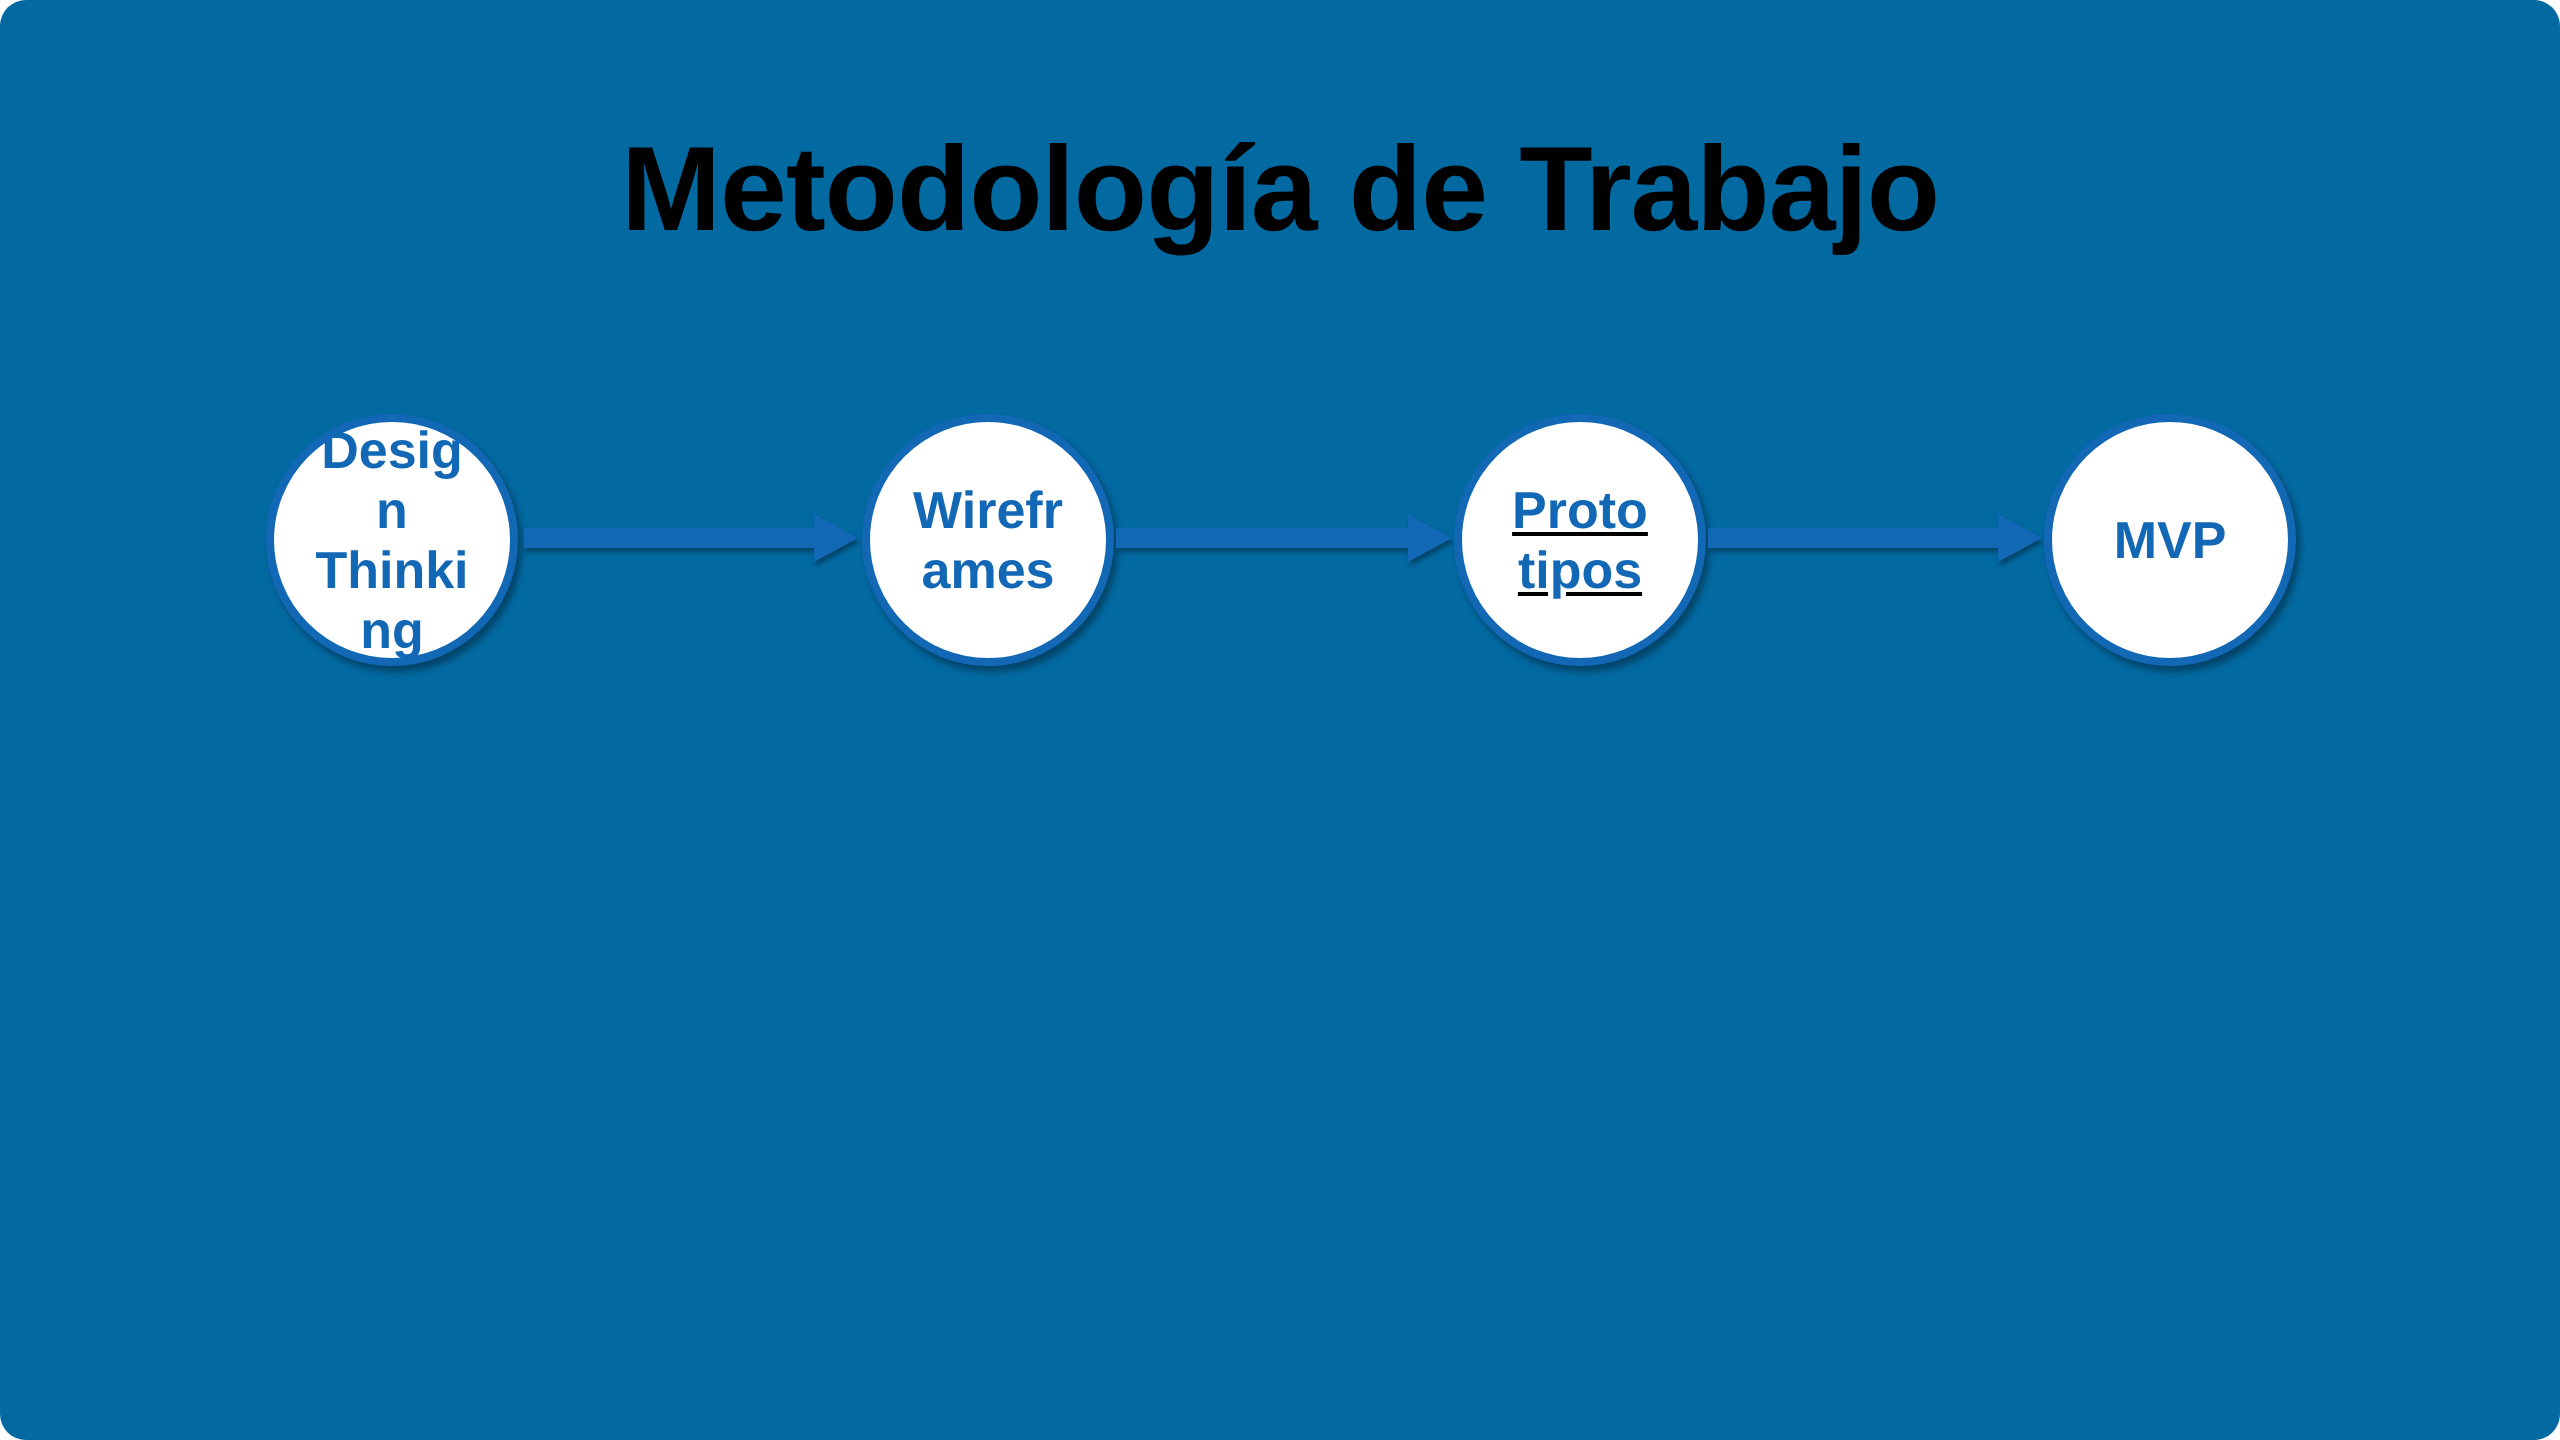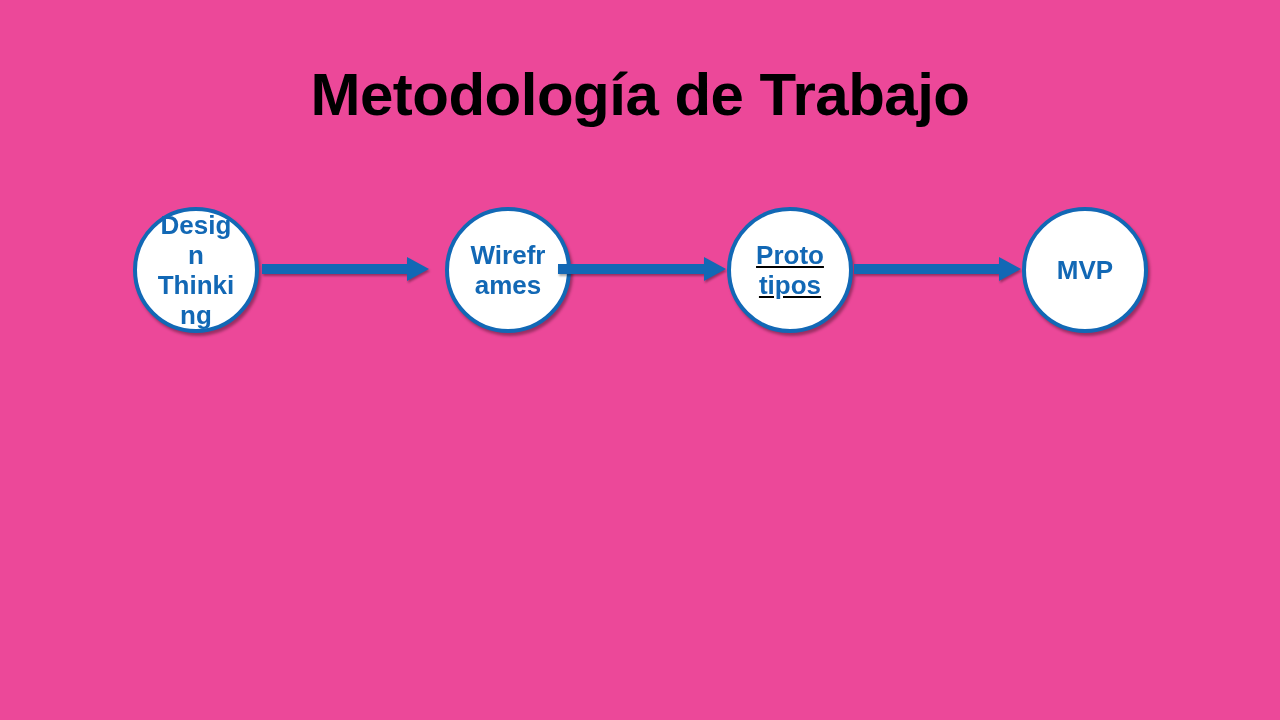--- a/index.html
+++ b/index.html
@@ -4,23 +4,24 @@
 <style>
   html, body {
     margin: 0;
     padding: 0;
     background: #ffffff;
   }
   .slide {
     position: relative;
     width: 1280px;
     height: 720px;
-    background: #ec4899;
+    background: #0369a1;
     overflow: hidden;
     font-family: "Liberation Sans", sans-serif;
+    border-radius: 13px;
   }
   .slide-title {
     position: absolute;
     left: 0;
     right: 0;
     top: 60px;
     text-align: center;
     font-size: 60px;
     font-weight: bold;
     color: #000000;
@@ -42,21 +43,21 @@
   }
   .node-label {
     color: #1268b5;
     font-weight: bold;
     font-size: 26px;
     line-height: 30px;
     text-align: center;
     white-space: pre-line;
   }
   .node1 { left: 133px; }
-  .node2 { left: 445px; }
+  .node2 { left: 431px; }
   .node3 { left: 727px; text-decoration: underline; }
   .node4 { left: 1022px; justify-content: center; }
   .arrow {
     position: absolute;
     top: 257px;
     height: 24px;
     filter: drop-shadow(1px 2px 1px rgba(0,0,0,0.35));
   }
   .arrow1 { left: 262px; width: 167px; }
   .arrow2 { left: 558px; width: 168px; }

